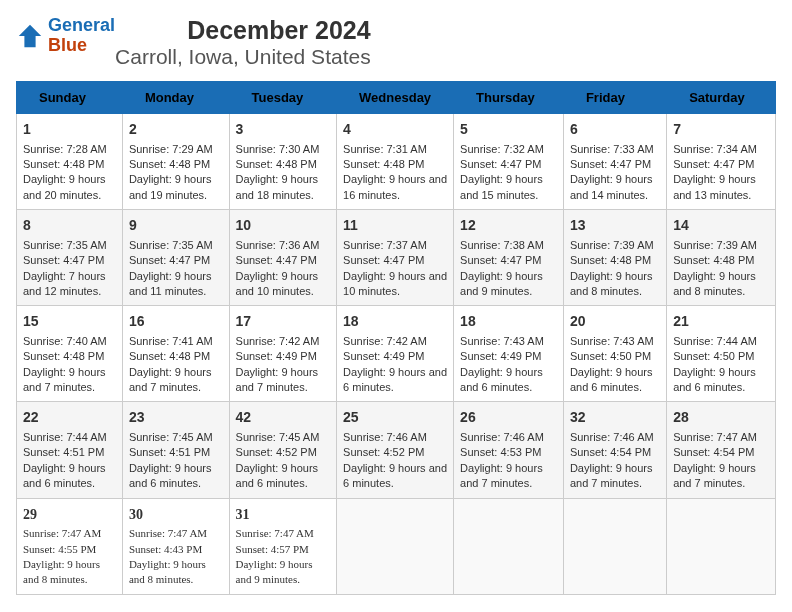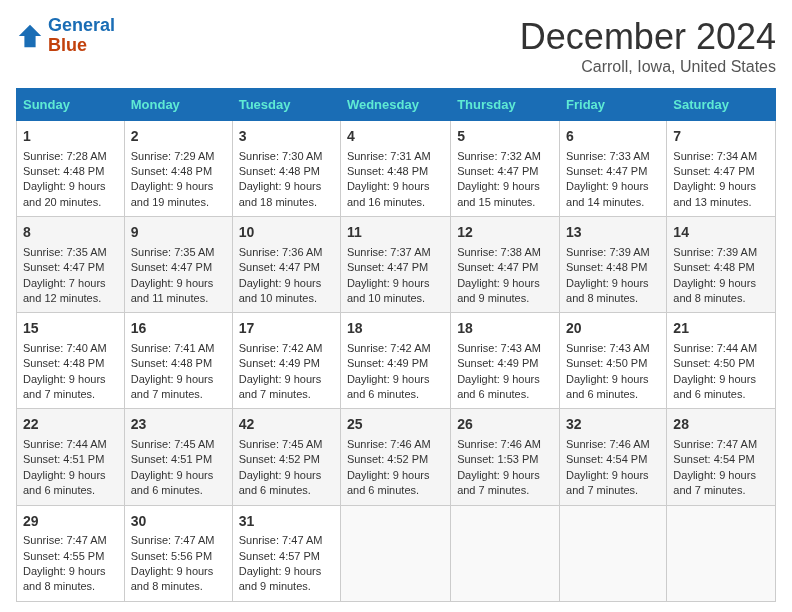--- a/index.html
+++ b/index.html
@@ -5,21 +5,20 @@
     * { box-sizing: border-box; margin: 0; padding: 0; }
     body {
       font-family: Arial, sans-serif;
       background: #fff;
       width: 792px;
       min-height: 612px;
       padding: 16px;
     }
     .header-area {
       display: flex;
-      justify-content: space-between;
       align-items: flex-start;
       margin-bottom: 12px;
     }
     .logo {
       display: flex;
       align-items: center;
       gap: 4px;
     }
     .logo-text {
       font-size: 18px;
@@ -31,37 +30,37 @@
       color: #1a6db5;
     }
     .logo-icon {
       width: 28px;
       height: 28px;
     }
     .title-area {
       text-align: right;
     }
     .month-title {
-      font-size: 36px;
-      font-weight: normal;
+      font-size: 25px;
+      font-weight: bold;
       color: #333;
     }
     .location-title {
-      font-size: 16px;
+      font-size: 21px;
       color: #555;
     }
     .calendar-table {
       width: 100%;
       border-collapse: collapse;
       font-size: 11px;
     }
     .calendar-table th {
       background-color: #1a6db5;
-      color: #5eead4;
-      padding: 8px 6px;
+      color: #000000;
+      padding: 8px 22px;
       text-align: left;
       font-size: 13px;
       font-weight: bold;
       border: 1px solid #1a6db5;
     }
     .calendar-table td {
       vertical-align: top;
       padding: 6px 6px;
       border: 1px solid #ccc;
       width: 113px;
@@ -77,20 +76,21 @@
       font-size: 14px;
       font-weight: bold;
       display: block;
       margin-bottom: 2px;
     }
     .empty-cell {
       background: #f9f9f9 !important;
     }
     .last-row td {
       min-height: 70px;
+      font-family: Liberation Serif, serif;
     }
   </style>
 </head>
 <body>
 
 <div class="header-area">
   <div class="logo">
     <svg class="logo-icon" viewBox="0 0 40 40">
       <polygon points="20,4 36,20 28,20 28,36 12,36 12,20 4,20" fill="#1a6db5"></polygon>
     </svg>
@@ -145,27 +145,27 @@
         <td><span class="day-number">18</span><span>Sunrise: 7:42 AM</span><br><span>Sunset: 4:49 PM</span><br><span>Daylight: 9 hours and 6 minutes.</span></td>
         <td><span class="day-number">18</span><span>Sunrise: 7:43 AM</span><br><span>Sunset: 4:49 PM</span><br><span>Daylight: 9 hours and 6 minutes.</span></td>
         <td><span class="day-number">20</span><span>Sunrise: 7:43 AM</span><br><span>Sunset: 4:50 PM</span><br><span>Daylight: 9 hours and 6 minutes.</span></td>
         <td><span class="day-number">21</span><span>Sunrise: 7:44 AM</span><br><span>Sunset: 4:50 PM</span><br><span>Daylight: 9 hours and 6 minutes.</span></td>
       </tr>
       <tr>
         <td><span class="day-number">22</span><span>Sunrise: 7:44 AM</span><br><span>Sunset: 4:51 PM</span><br><span>Daylight: 9 hours and 6 minutes.</span></td>
         <td><span class="day-number">23</span><span>Sunrise: 7:45 AM</span><br><span>Sunset: 4:51 PM</span><br><span>Daylight: 9 hours and 6 minutes.</span></td>
         <td><span class="day-number">42</span><span>Sunrise: 7:45 AM</span><br><span>Sunset: 4:52 PM</span><br><span>Daylight: 9 hours and 6 minutes.</span></td>
         <td><span class="day-number">25</span><span>Sunrise: 7:46 AM</span><br><span>Sunset: 4:52 PM</span><br><span>Daylight: 9 hours and 6 minutes.</span></td>
-        <td><span class="day-number">26</span><span>Sunrise: 7:46 AM</span><br><span>Sunset: 1:53 PM</span><br><span>Daylight: 9 hours and 7 minutes.</span></td>
+        <td><span class="day-number">26</span><span>Sunrise: 7:46 AM</span><br><span>Sunset: 4:53 PM</span><br><span>Daylight: 9 hours and 7 minutes.</span></td>
         <td><span class="day-number">32</span><span>Sunrise: 7:46 AM</span><br><span>Sunset: 4:54 PM</span><br><span>Daylight: 9 hours and 7 minutes.</span></td>
         <td><span class="day-number">28</span><span>Sunrise: 7:47 AM</span><br><span>Sunset: 4:54 PM</span><br><span>Daylight: 9 hours and 7 minutes.</span></td>
       </tr>
       <tr class="last-row">
         <td><span class="day-number">29</span><span>Sunrise: 7:47 AM</span><br><span>Sunset: 4:55 PM</span><br><span>Daylight: 9 hours and 8 minutes.</span></td>
-        <td><span class="day-number">30</span><span>Sunrise: 7:47 AM</span><br><span>Sunset: 5:56 PM</span><br><span>Daylight: 9 hours and 8 minutes.</span></td>
+        <td><span class="day-number">30</span><span>Sunrise: 7:47 AM</span><br><span>Sunset: 4:43 PM</span><br><span>Daylight: 9 hours and 8 minutes.</span></td>
         <td><span class="day-number">31</span><span>Sunrise: 7:47 AM</span><br><span>Sunset: 4:57 PM</span><br><span>Daylight: 9 hours and 9 minutes.</span></td>
         <td class="empty-cell"></td>
         <td class="empty-cell"></td>
         <td class="empty-cell"></td>
         <td class="empty-cell"></td>
       </tr>
     </tbody>
 </table>
 
 </body></html>

